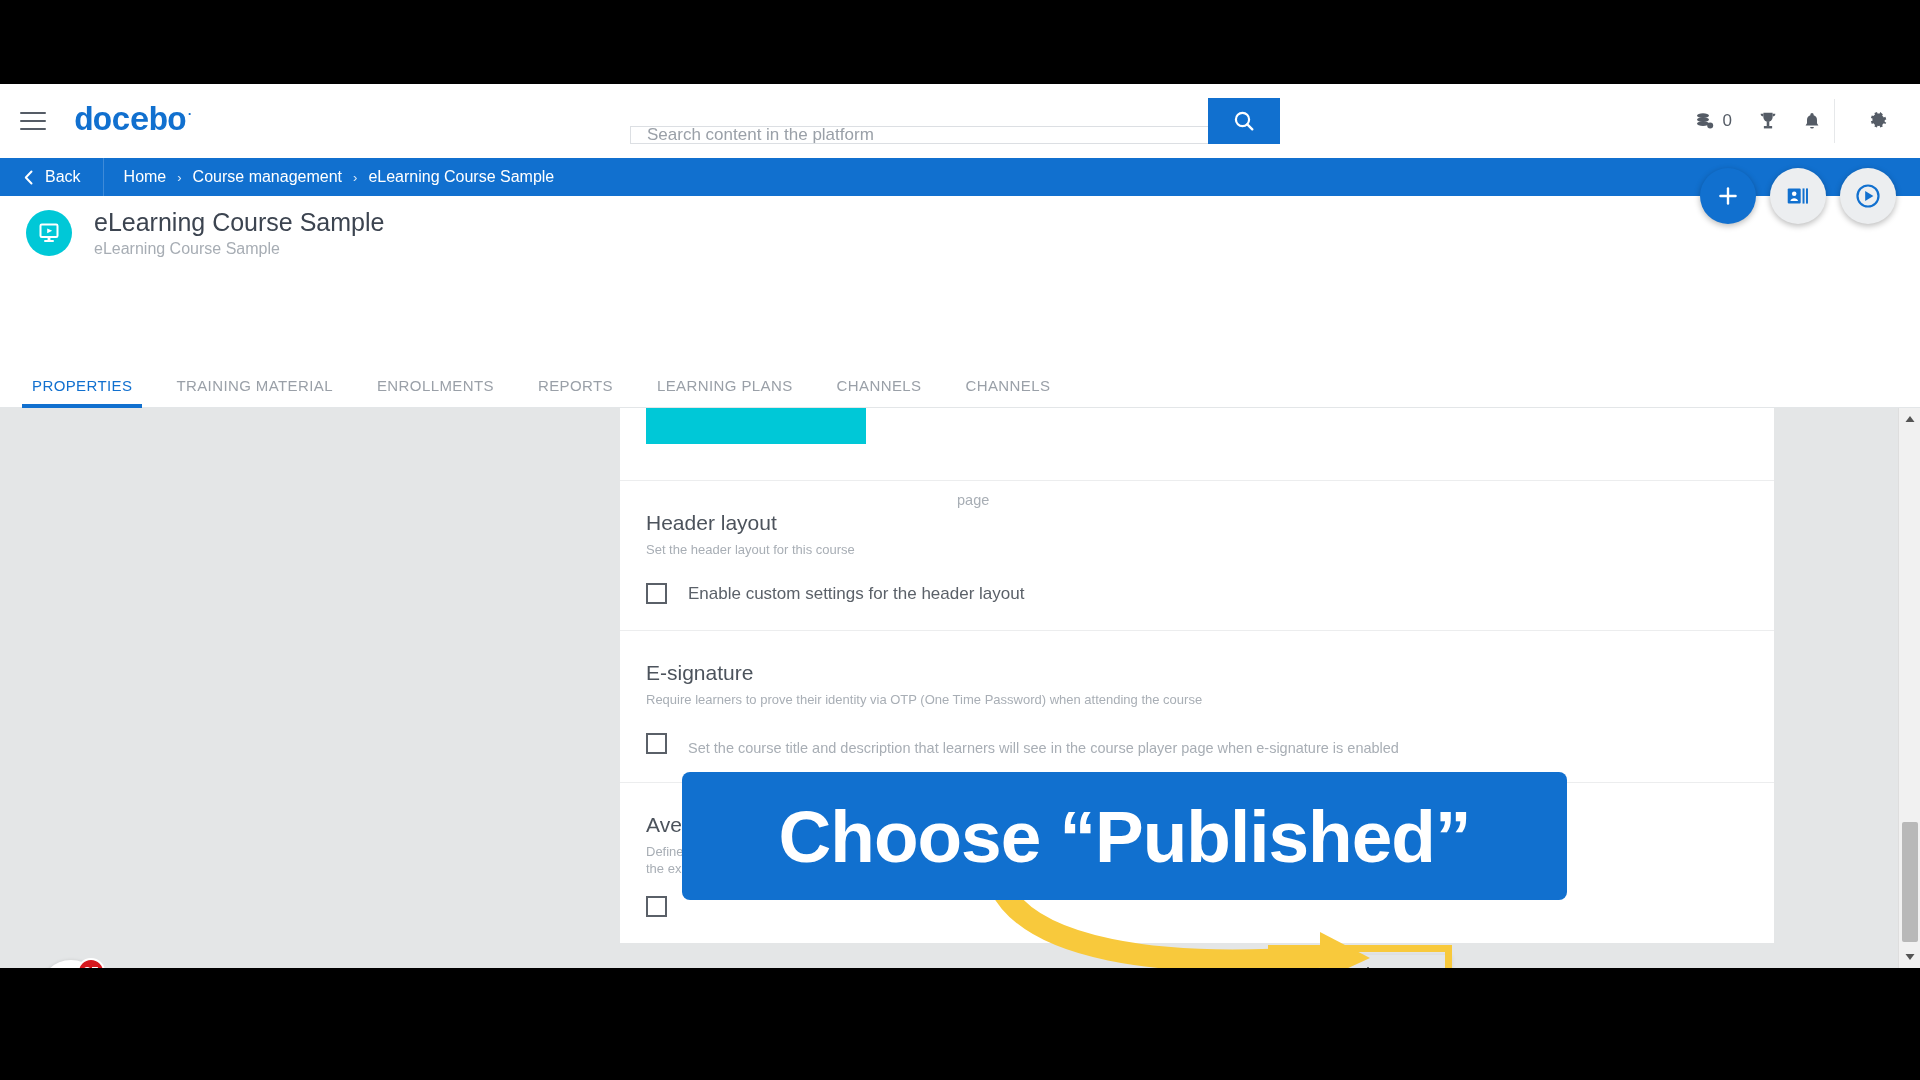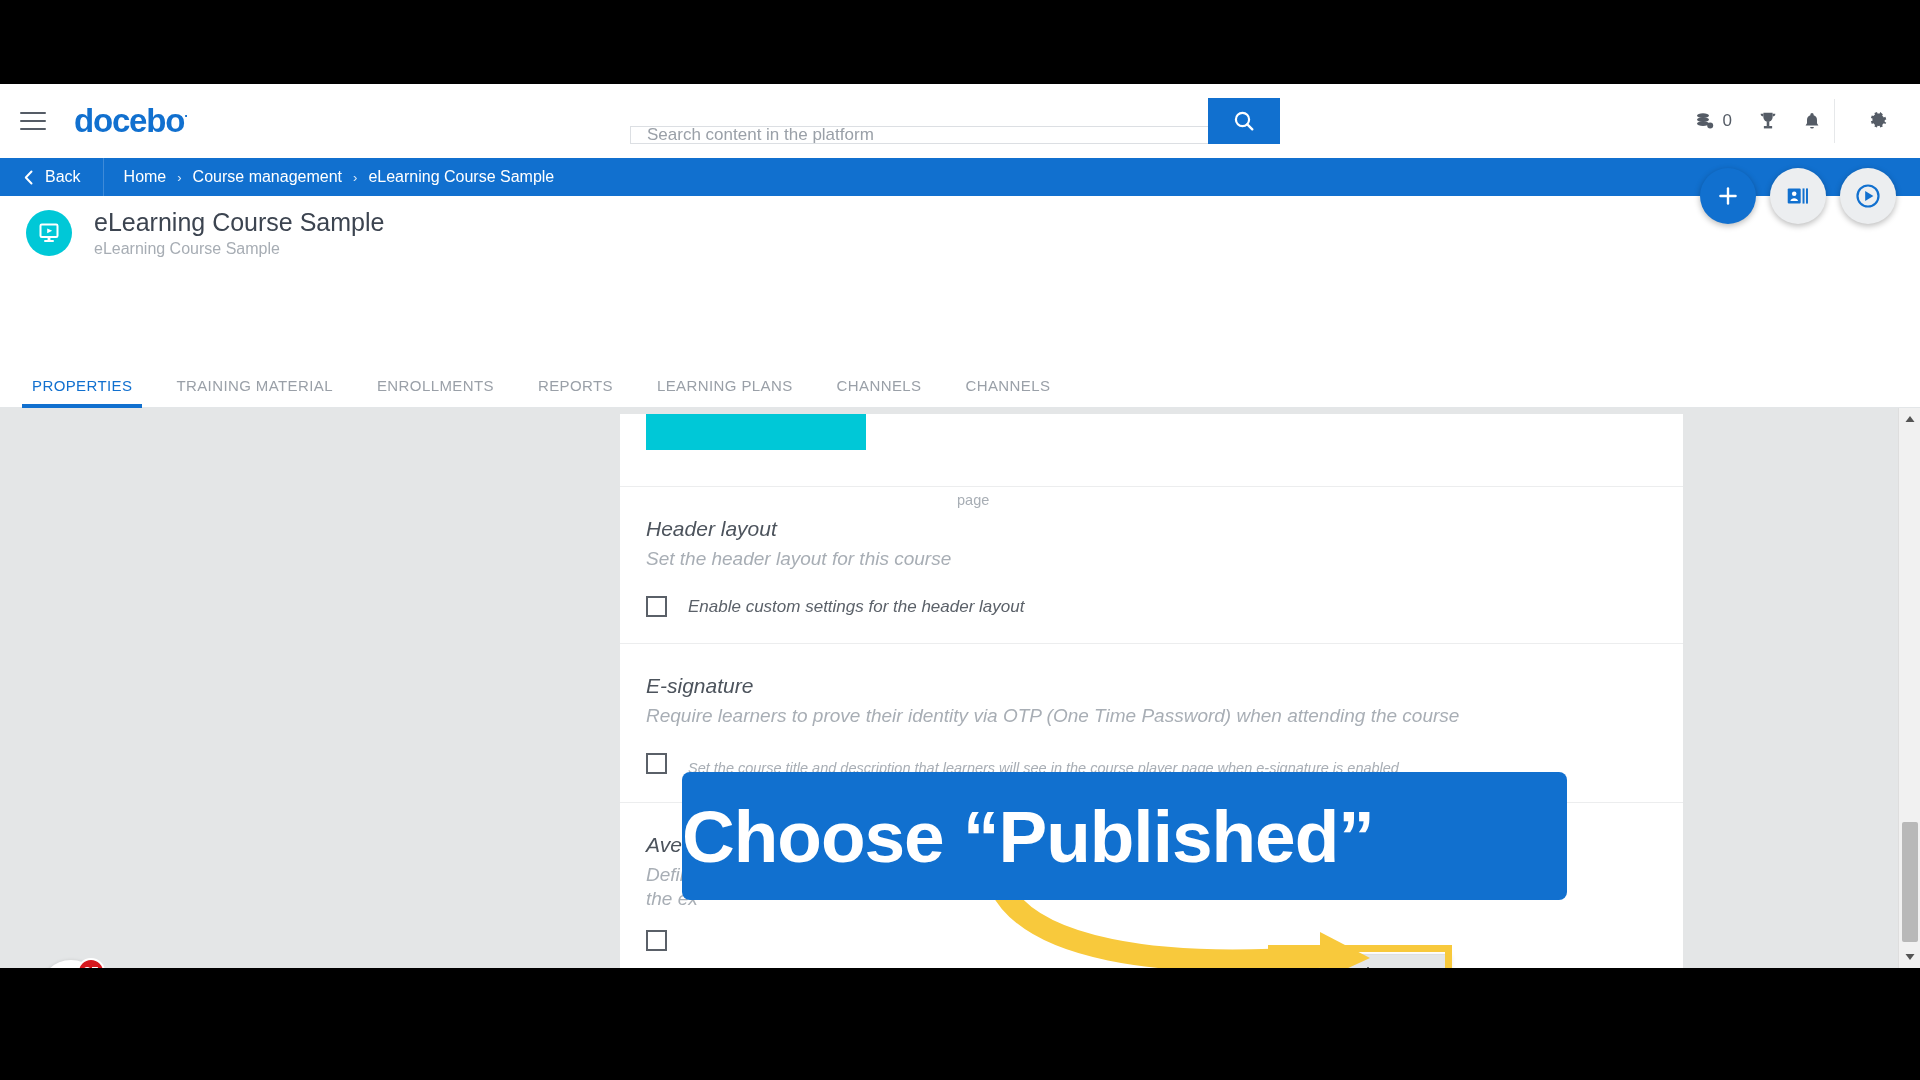--- a/index.html
+++ b/index.html
@@ -32,21 +32,21 @@
   }
   .hamburger {
     width: 26px; height: 18px;
     margin-left: 20px; margin-right: 28px;
     display: flex; flex-direction: column; justify-content: space-between;
     cursor: pointer;
   }
   .hamburger span { display: block; height: 2px; background: #555c66; border-radius: 1px; }
   .brand {
     font-size: 33px; font-weight: bold; color: #1170cf;
-    letter-spacing: -1.2px; position: relative; font-family: Liberation Sans, sans-serif;
+    letter-spacing: -1.2px; position: relative; font-family: Liberation Mono, monospace;
   }
   .brand .dot-reg {
     font-size: 13px; vertical-align: super; font-weight: bold;
   }
   .searchwrap {
     position: absolute; left: 630px; top: 14px;
     display: flex; height: 46px; width: 650px;
   }
   .searchwrap input {
     flex: 1; border: 1px solid #dcdfe3; border-right: none;
@@ -135,26 +135,26 @@
   }
 
   
   .content {
     position: absolute; left: 0; top: 324px;
     width: 1920px; height: 560px;
     background: #e4e6e7;
     overflow: hidden;
   }
   .card {
-    position: absolute; left: 620px; top: 6px;
-    width: 1063px; background: #fff; font-style: italic;
+    position: absolute; left: 620px; top: 0;
+    width: 1154px; background: #fff;
   }
   .section { padding: 30px 26px 26px 26px; border-bottom: 1px solid #ecedee; }
   .sec-title { font-size: 21px; color: #4c535c; font-weight: 400; }
-  .sec-sub { font-size: 19px; color: #a8aeb5; margin-top: 7px; }
+  .sec-sub { font-size: 13px; color: #a8aeb5; margin-top: 7px; }
   .checkrow { display: flex; align-items: flex-start; margin-top: 26px; }
   .cbox {
     width: 21px; height: 21px; border: 2px solid #5a6068;
     background: #fff; flex: none; margin-right: 21px; cursor: pointer;
   }
   .cblabel { font-size: 17px; color: #5b6169; line-height: 1.25; }
   .cbsub { font-size: 14.5px; color: #a8aeb5; margin-top: 7px; }
 
   .tealbar {
     width: 220px; height: 36px; background: #00c8d7; margin-bottom: 10px;
@@ -177,21 +177,21 @@
     position: absolute; left: 1268px; top: 861px;
     width: 184px; height: 56px;
     border: 7px solid #f8c93c; z-index: 35; pointer-events: none;
   }
 
   
   .callout {
     position: absolute; left: 682px; top: 688px;
     width: 885px; height: 128px;
     background: #1170cf; border-radius: 8px;
-    display: flex; align-items: center; justify-content: flex-start;
+    display: flex; align-items: center; justify-content: center;
     z-index: 50;
   }
   .callout span {
     color: #fff; font-size: 73px; font-weight: bold;
     letter-spacing: -1px; font-family: "Liberation Sans", sans-serif;
   }
   .arrow { position: absolute; left: 990px; top: 790px; z-index: 48; }
 
   
   .gbadge {

